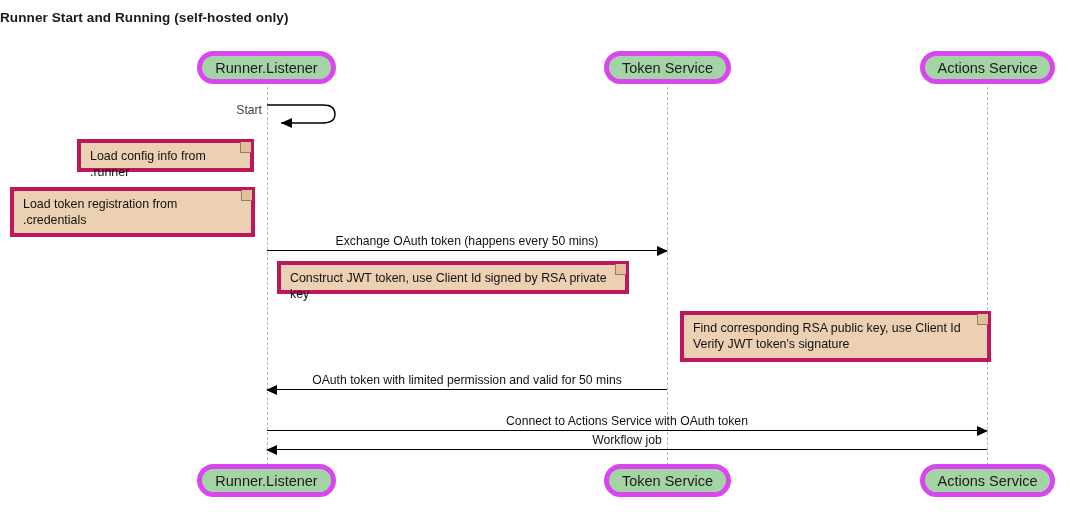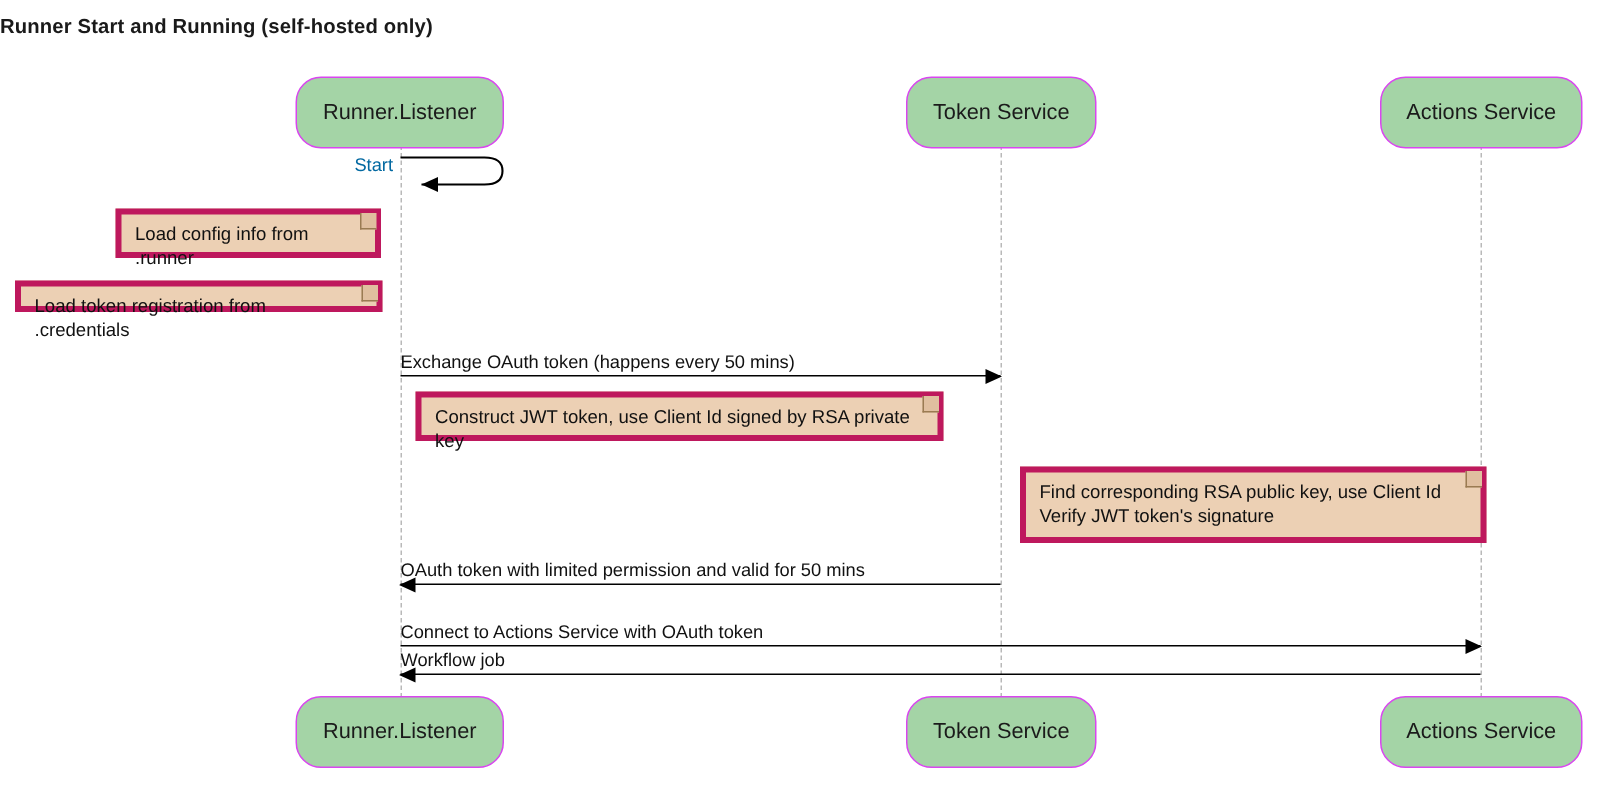--- a/index.html
+++ b/index.html
@@ -29,23 +29,23 @@
     text-align: left;
     font-size: 13.5px;
     font-weight: bold;
     color: #1a1a1a;
     letter-spacing: 0.1px;
   }
 
   
   .participant {
     position: absolute;
-    height: 48px;
+    height: 33px;
     background: #a4d4a6;
-    border: 1px solid #d946ef;
+    border: 5px solid #d946ef;
     border-radius: 17px;
     display: flex;
     align-items: center;
     justify-content: center;
     box-sizing: border-box;
     color: #1b1b1b;
     font-size: 14.5px;
     z-index: 5;
   }
   .participant-label {
@@ -83,21 +83,21 @@
   .arrowhead.left {
     left: -1px;
     border-top: 5px solid transparent;
     border-bottom: 5px solid transparent;
     border-right: 11px solid #000000;
   }
   .msg-label {
     position: absolute;
     bottom: 3px;
     width: 100%;
-    text-align: left;
+    text-align: center;
     font-size: 12.2px;
     color: #111111;
     white-space: nowrap;
     z-index: 4;
   }
   .msg-label.span-label {
     left: 0;
   }
 
   
@@ -105,21 +105,21 @@
     position: absolute;
     z-index: 3;
   }
   .selfmsg svg {
     display: block;
     overflow: visible;
   }
   .selfmsg-label {
     position: absolute;
     font-size: 12.2px;
-    color: #0369a1;
+    color: #404040;
     white-space: nowrap;
     text-align: right;
     z-index: 4;
   }
 
   
   .note {
     position: absolute;
     background: #ecd0b4;
     border: 4px solid #be185d;
@@ -173,21 +173,21 @@
       <polygon points="14,23 25,18 25,28" fill="#000000"></polygon>
     </svg>
   </div>
   <div class="selfmsg-label" style="left:180px; top:103px; width:82px;">Start</div>
 
   <div class="note" style="left:77px; top:139px; width:177px; height:33px;">
     <span class="fold"></span>
     <span class="note-text">Load config info from .runner</span>
   </div>
 
-  <div class="note" style="left:10px; top:187px; width:245px; height:21px;">
+  <div class="note" style="left:10px; top:187px; width:245px; height:50px;">
     <span class="fold"></span>
     <span class="note-text">Load token registration from .credentials</span>
   </div>
 
   <div class="msg" style="left:267px; top:250px; width:400px;">
     <span class="arrowhead right"></span>
     <span class="msg-label">Exchange OAuth token (happens every 50 mins)</span>
   </div>
 
   <div class="note" style="left:277px; top:261px; width:352px; height:33px;">

